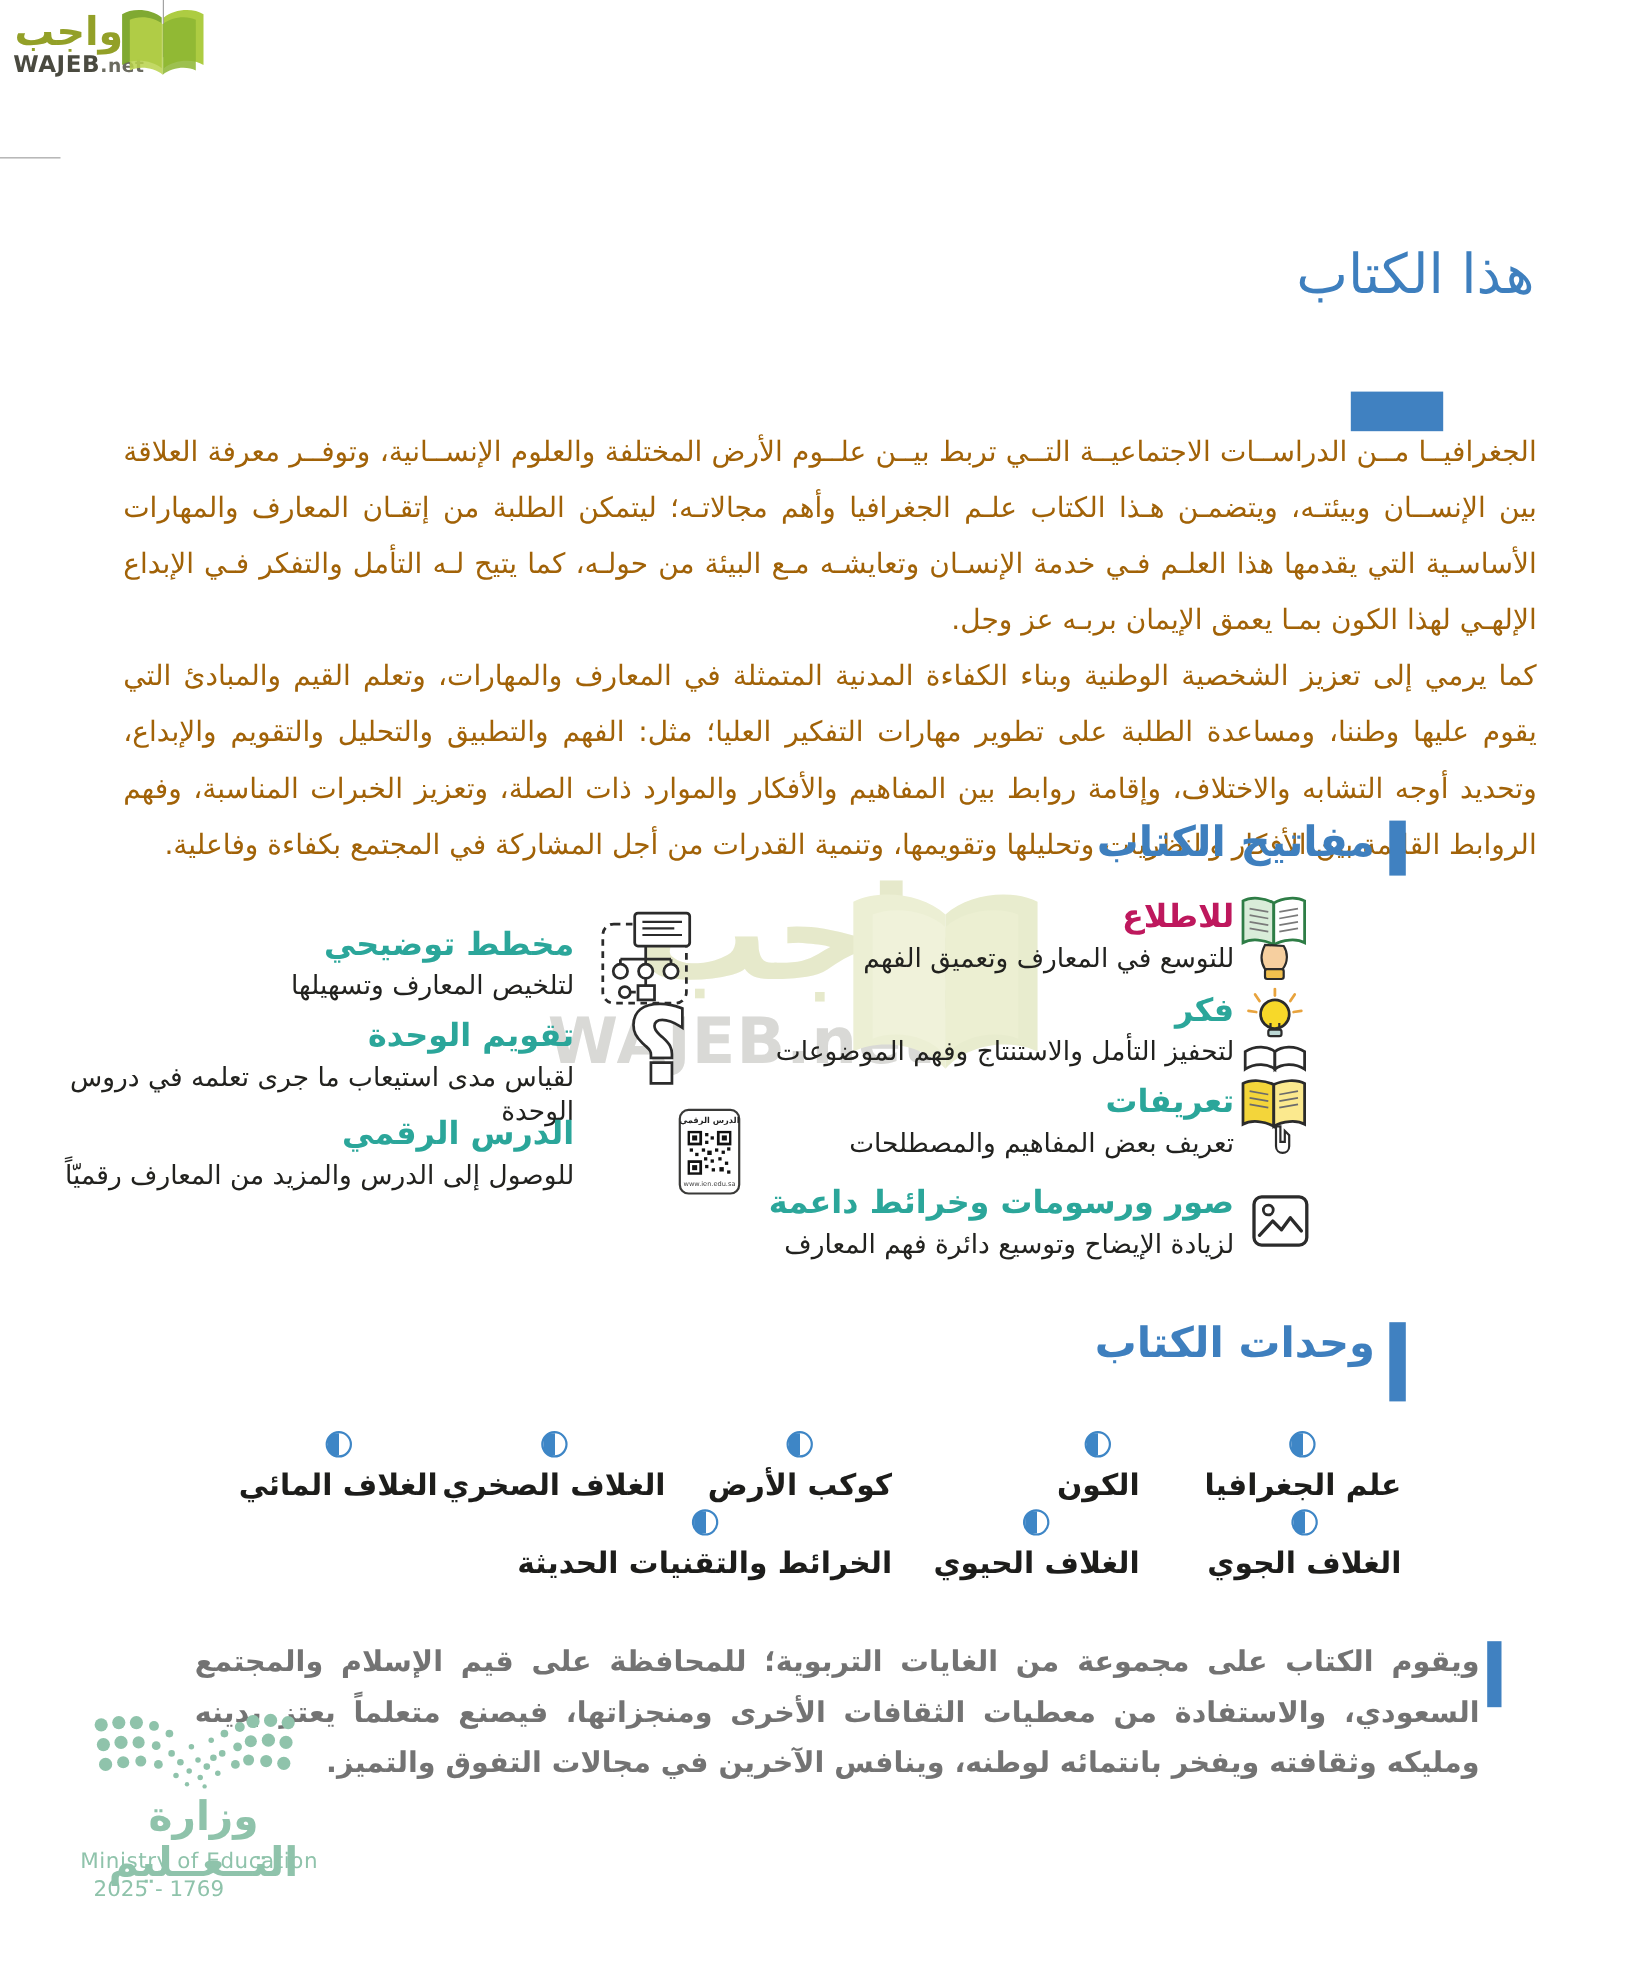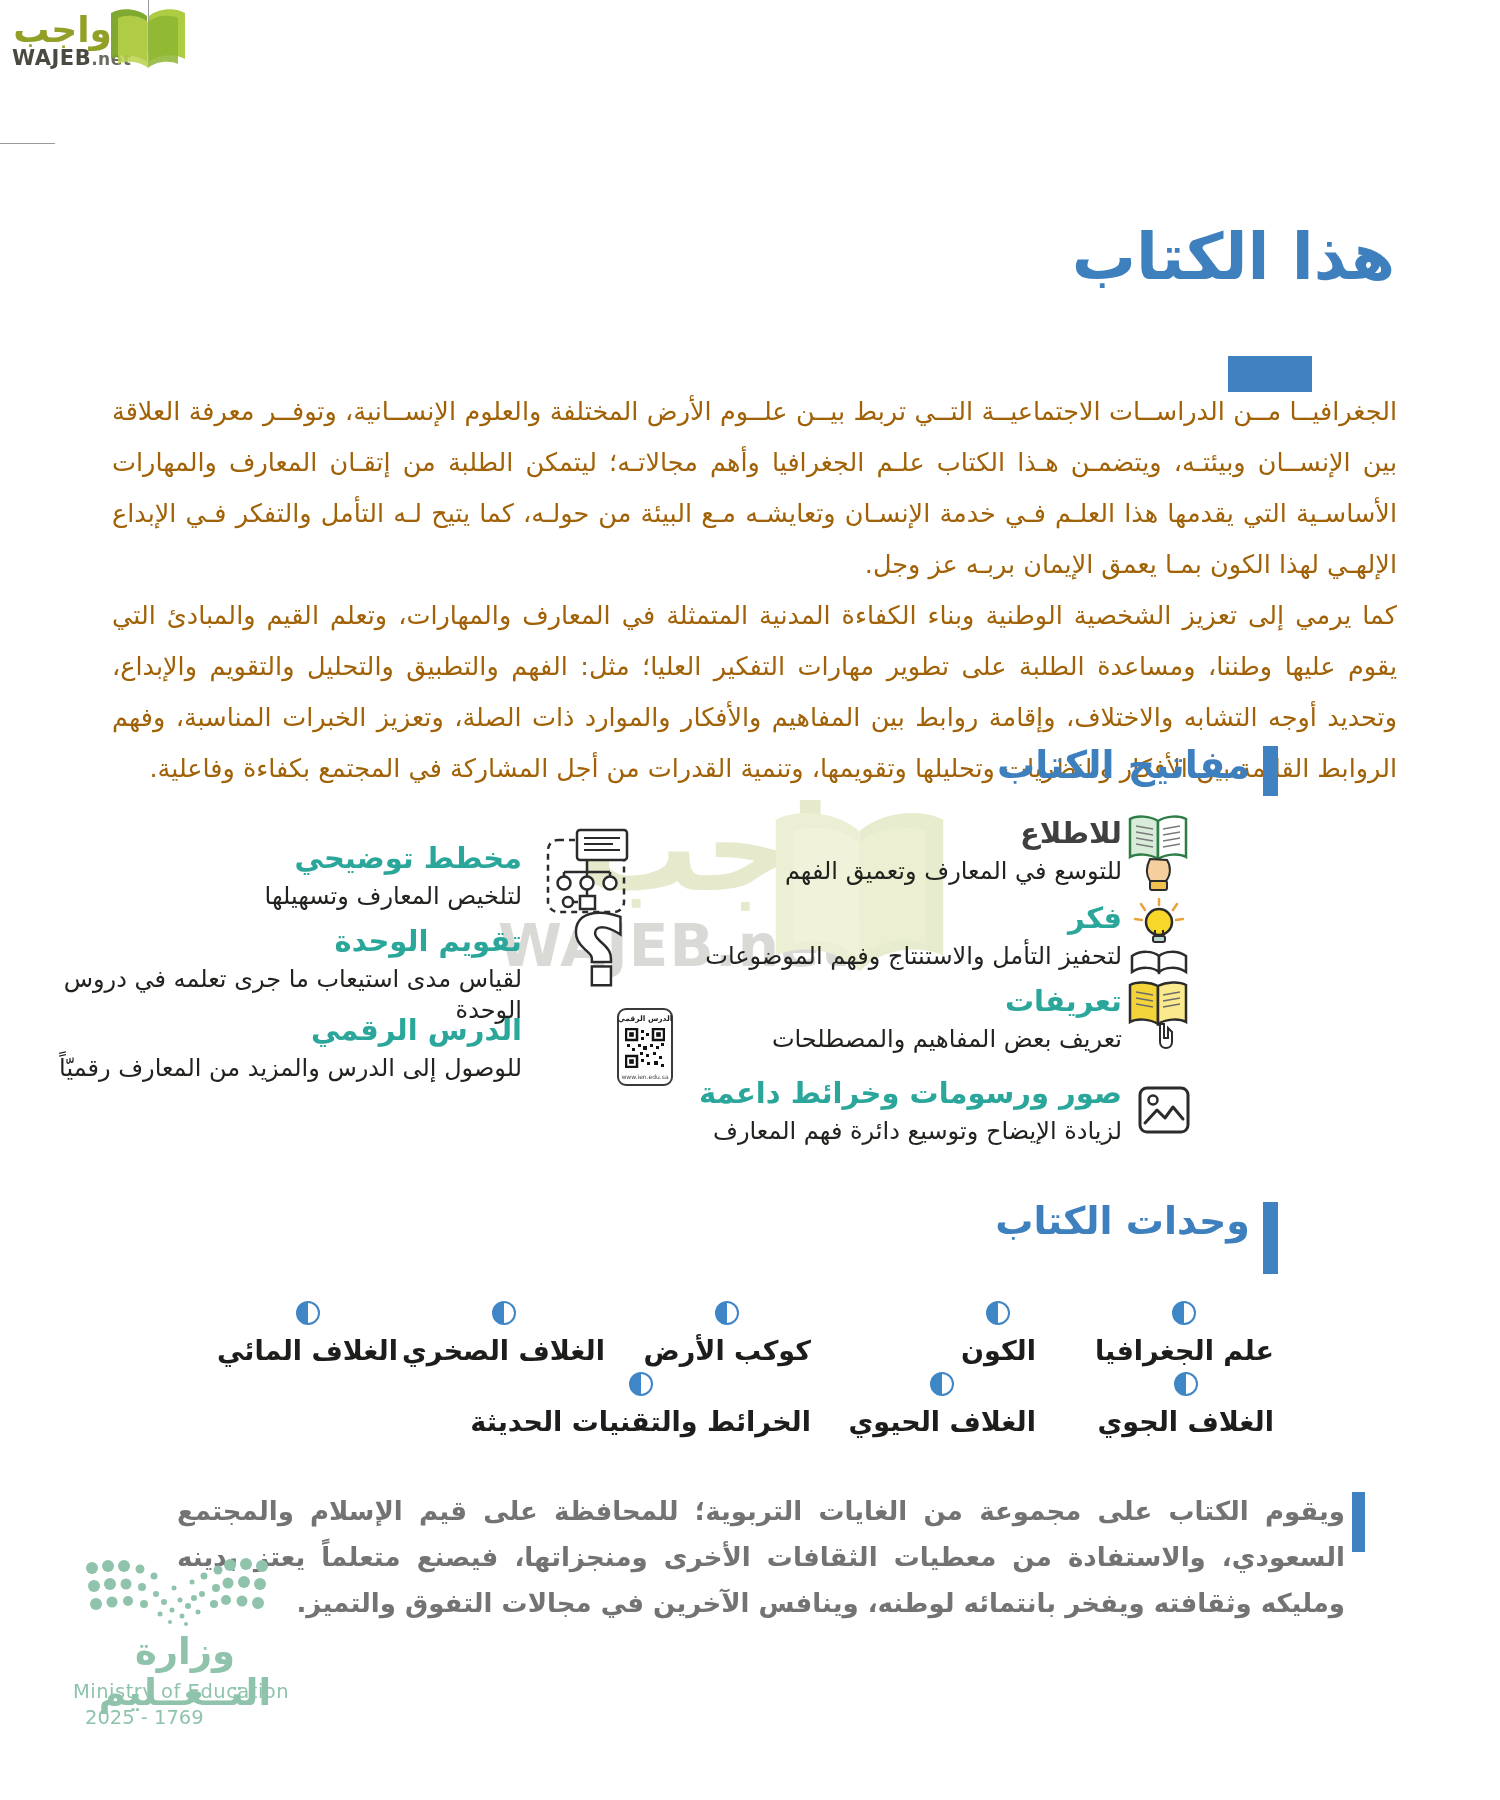--- a/index.html
+++ b/index.html
@@ -11,31 +11,31 @@
   
   .crop{position:absolute;background:#9a9a9a;}
   
   .brand-ar{position:absolute;left:16px;top:12px;width:96px;font-size:36px;font-weight:bold;color:#93a028;direction:rtl;text-align:center;line-height:1;}
   .brand-en{position:absolute;left:12px;top:46px;width:104px;font-size:21px;font-weight:bold;color:#4a4a40;text-align:center;letter-spacing:.5px;}
   .brand-en .tld{color:#6b6b60;font-size:17px;}
   
   .wm-ar{position:absolute;left:580px;top:790px;font-size:118px;font-weight:bold;color:#e6e9cb;direction:rtl;z-index:0;line-height:1;}
   .wm-en{position:absolute;left:498px;top:912px;font-size:58px;font-weight:bold;color:#d9d9d6;z-index:0;letter-spacing:1px;}
   
-  .page-title{position:absolute;right:105px;top:222px;font-size:64px;font-weight:bold;color:#3e7fbe;direction:rtl;line-height:1.1;}
+  .page-title{position:absolute;right:105px;top:222px;font-size:50px;font-weight:normal;color:#3e7fbe;direction:rtl;line-height:1.1;}
   .title-block{position:absolute;left:1228px;top:356px;width:84px;height:36px;background:#4081c1;}
   
   .intro{position:absolute;left:112px;top:386px;width:1285px;direction:rtl;text-align:justify;font-size:25.5px;line-height:51px;color:#a16207;}
   .intro p{margin:0;}
   
   .sec-heading{position:absolute;font-size:38px;font-weight:bold;color:#3e7fbe;direction:rtl;line-height:1.15;}
   .vbar{position:absolute;background:#4081c1;}
   
   .key-title{position:absolute;font-size:29px;font-weight:bold;direction:rtl;text-align:right;line-height:1.1;}
-  .key-title.green{color:#404040;}
+  .key-title.green{color:#be185d;}
   .key-title.teal{color:#2ba69a;}
   .key-desc{position:absolute;font-size:24px;color:#22221f;direction:rtl;text-align:right;line-height:1.3;}
   .icon{position:absolute;}
   
   .qr-card{position:absolute;left:617px;top:1008px;width:56px;height:78px;border:2px solid #3a3a38;border-radius:9px;background:#fff;display:flex;flex-direction:column;align-items:center;justify-content:space-between;padding:4px 2px;box-sizing:border-box;}
   .qr-top{font-size:7.5px;font-weight:bold;direction:rtl;color:#222;white-space:nowrap;}
   .qr-url{font-size:6px;color:#444;white-space:nowrap;}
   
   .units-subtitle{position:absolute;right:250px;top:1252px;font-size:26px;font-weight:bold;direction:rtl;color:#1d1d1b;}
   .unit{position:absolute;display:flex;align-items:center;gap:10px;direction:rtl;font-size:27px;font-weight:bold;color:#1d1d1b;white-space:nowrap;flex-direction:column;}

